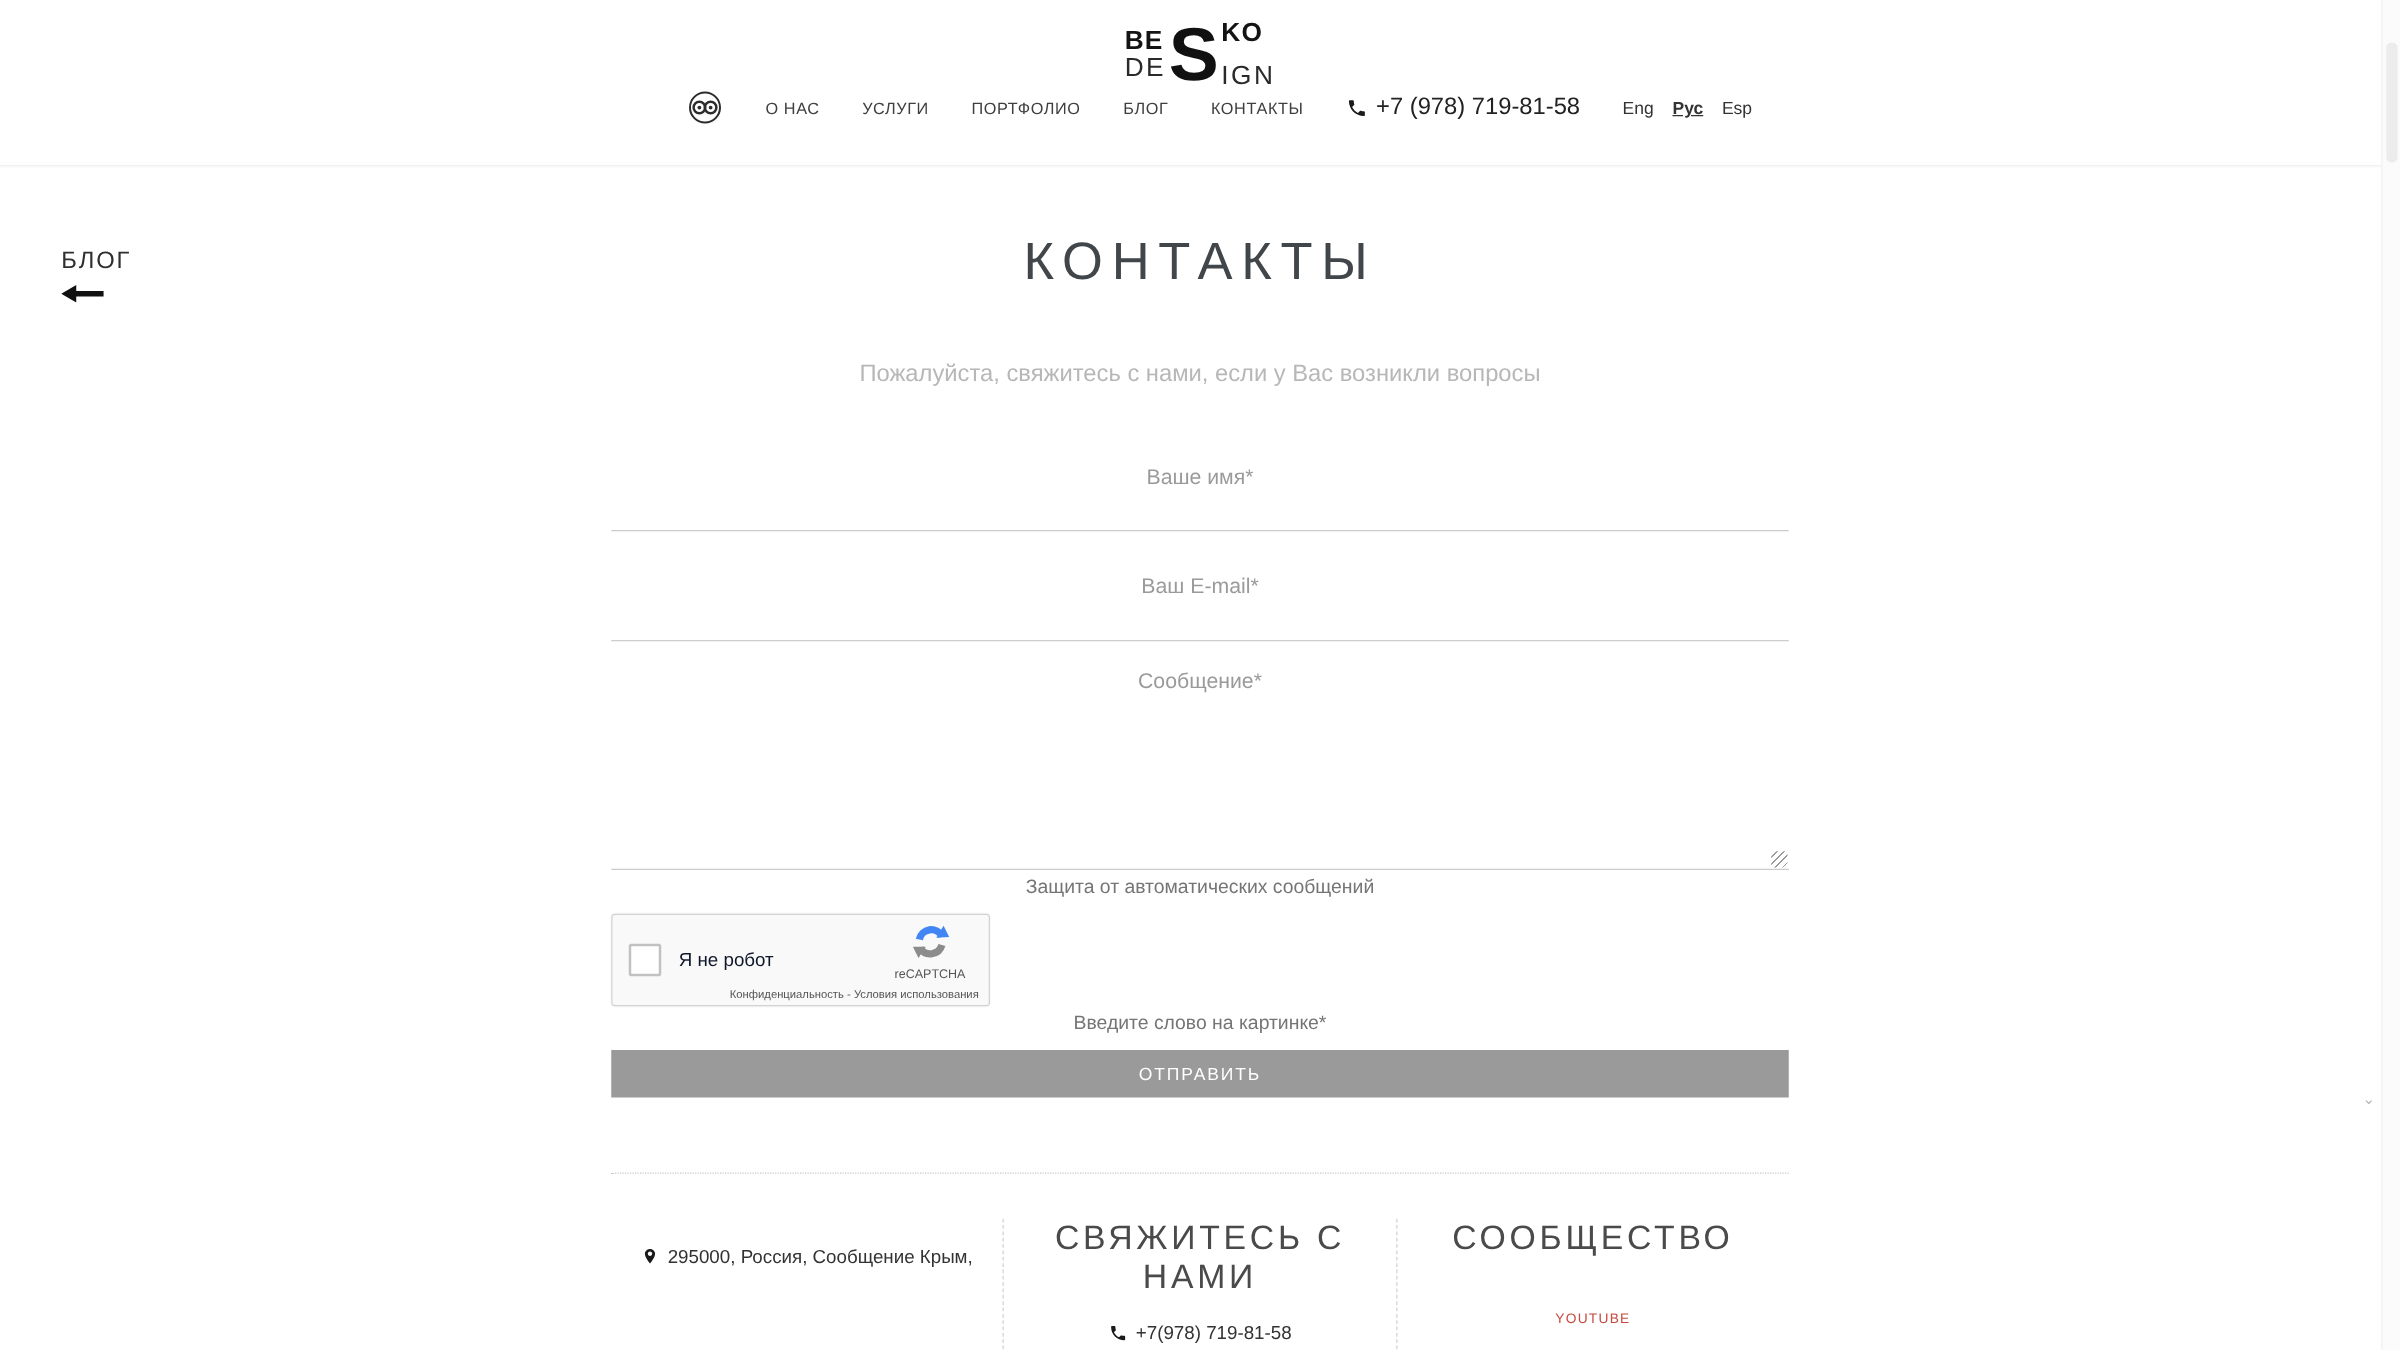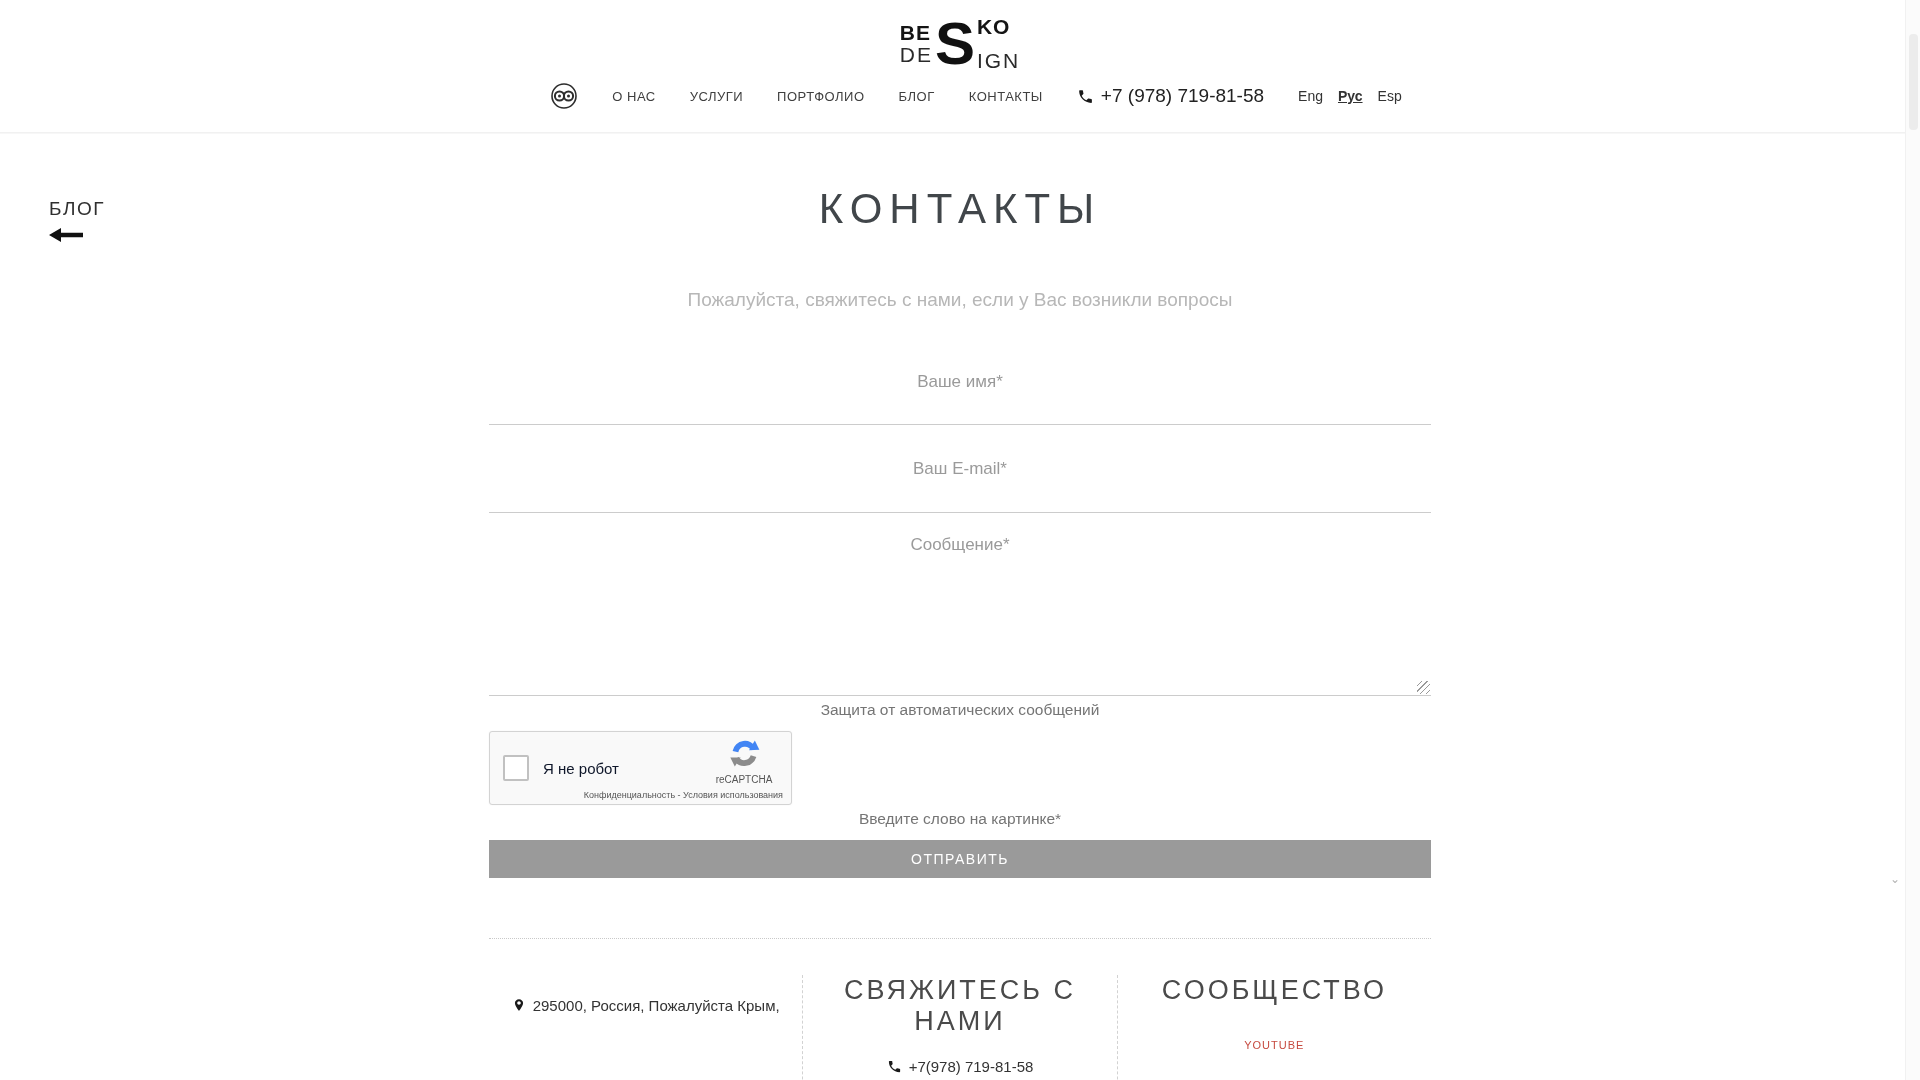--- a/index.html
+++ b/index.html
@@ -10,21 +10,21 @@
   .header { position:relative; width:100%; height:133px; background:#fff;
     border-bottom:1px solid #f1f1f1; box-shadow:0 1px 0 #f7f7f7; }
   .logo { display:flex; justify-content:center; align-items:center; padding-top:16px; }
   .logo-col { display:flex; flex-direction:column; line-height:22px; color:#141414; }
   .logo-col.left { align-items:flex-start; }
   .logo-col.right { align-items:flex-start;gap:12px; }
   .logo-top { font-size:21px; font-weight:700; letter-spacing:1px; }
   .logo-bottom { font-size:21px; font-weight:300; letter-spacing:2px; color:#2a2a2a; }
   .logo-s { font-size:60px; font-weight:800; line-height:54px; margin:0 2px; color:#111; }
 
-  .navrow { display:flex; justify-content:center; align-items:center; margin-top:10px; gap:34px;padding-left:32px; }
+  .navrow { display:flex; justify-content:center; align-items:center; gap:34px;padding-left:32px; }
   .nav-icon { width:28px; height:28px; display:flex; align-items:center; }
   .nav-link { font-size:13px; letter-spacing:.5px; color:#3f3f3f; text-transform:uppercase;
     cursor:pointer; text-decoration:none; }
   .phone-group { display:flex; align-items:center; gap:7px; font-size:19px; color:#222; cursor:pointer; }
   .lang-group { display:flex; gap:15px; font-size:14px; color:#333; }
   .lang { cursor:pointer; text-decoration:none; color:#333; }
   .lang.active { text-decoration:underline; font-weight:700; }
 
   
   .back-link { position:absolute; left:49px; top:198px; cursor:pointer; }
@@ -70,21 +70,21 @@
 
   .divider { margin-top:60px; border:none; border-top:1px dotted #c9c9c9; }
 
   
   .footer { width:942px; margin:0 auto; display:flex; padding-top:36px; min-height:170px; }
   .fcol { flex:1; text-align:center; padding-bottom:40px; }
   .fcol.mid { border-left:1px dashed #d2d2d2; border-right:1px dashed #d2d2d2; }
   .fcol-title { font-size:27px; font-weight:300; letter-spacing:3px; color:#4a4a4a; }
   .fcol-item { margin-top:21px; display:flex; justify-content:center; align-items:center; gap:7px;
     font-size:15px; color:#333; }
-  .youtube-link { display:inline-block; margin-top:33px; font-size:11px; letter-spacing:1px;
+  .youtube-link { display:inline-block; margin-top:43px; font-size:11px; letter-spacing:1px;
     color:#c64a3f; cursor:pointer; text-decoration:none; }
 
   
   .scrollbar { position:absolute; right:0; top:0; width:15px; height:1080px; background:#fbfbfb;
     border-left:1px solid #f1f1f1; }
   .scroll-thumb { position:absolute; left:3px; top:34px; width:9px; height:96px; background:#ececec;
     border-radius:4px; }
   .scroll-hint { position:absolute; right:20px; top:872px; color:#b5b5b5; font-size:12px; }
 
   svg { display:block; }
@@ -183,21 +183,21 @@
 </div>
 
 <div class="footer">
   <div class="fcol">
     <div class="fcol-item">
       <span>
         <svg width="14" height="18" viewBox="0 0 24 24" fill="#1a1a1a">
           <path d="M12 2C8.13 2 5 5.13 5 8.5c0 5.25 7 13.5 7 13.5s7-8.25 7-13.5C19 5.13 15.87 2 12 2zm0 9.5c-1.66 0-3-1.34-3-3s1.34-3 3-3 3 1.34 3 3-1.34 3-3 3z"></path>
         </svg>
       </span>
-      <span>295000, Россия, Пожалуйста Крым,</span>
+      <span>295000, Россия, Сообщение Крым,</span>
     </div>
   </div>
   <div class="fcol mid">
     <div class="fcol-title">СВЯЖИТЕСЬ С НАМИ</div>
     <div class="fcol-item">
       <span>
         <svg width="15" height="15" viewBox="0 0 24 24" fill="#1a1a1a">
           <path d="M6.62 10.79c1.44 2.83 3.76 5.15 6.59 6.59l2.2-2.2c.27-.27.67-.36 1.02-.24 1.12.37 2.33.57 3.57.57.55 0 1 .45 1 1V20c0 .55-.45 1-1 1-9.39 0-17-7.61-17-17 0-.55.45-1 1-1h3.5c.55 0 1 .45 1 1 0 1.25.2 2.45.57 3.57.11.35.03.74-.25 1.02l-2.2 2.2z"></path>
         </svg>
       </span>

